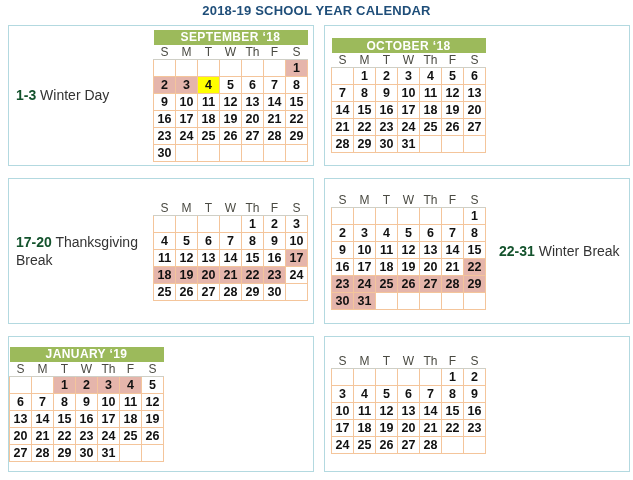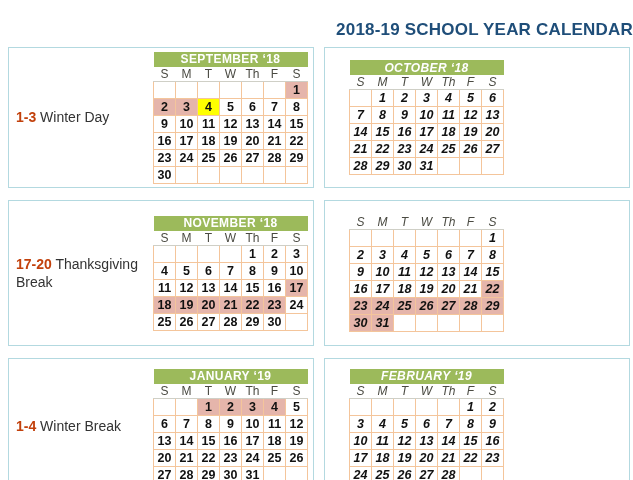--- a/index.html
+++ b/index.html
@@ -4,36 +4,36 @@
 <style>
   html, body { margin:0; padding:0; }
   body {
     width:633px; height:480px; background:#ffffff; overflow:hidden;
     font-family:"Liberation Sans", sans-serif;
     --title_text:#1f4e79; --month_header_bg:#9cba5b; --month_header_text:#ffffff;
     --grid_border:#f4c59b; --panel_border:#b3d9e0; --holiday_pink:#e5b5ab;
     --first_day_yellow:#ffff00;
   }
   .title {
-    margin:20px 0 7px; text-align:right; font-size:17px; font-weight:bold;
+    margin:3px 0 7px; text-align:center; font-size:13px; font-weight:bold;
     color:var(--title_text); letter-spacing:0.2px;
   }
   .panels {
     display:grid; grid-template-columns:306px 306px; grid-template-rows:141px 146px 136px;
     gap:12px 10px; padding:0 3px 0 8px; box-sizing:border-box;
   }
   .panel {
     border:1px solid var(--panel_border); box-sizing:border-box;
     display:flex; align-items:center; background:#ffffff;
   }
   .annotation { flex:1; padding-left:7px; font-size:14px; color:#333333; line-height:1.32; }
   .ann-right .annotation { padding-left:13px; }
-  .ann-line .b { font-weight:bold; color:#c2410c; }
+  .ann-line .b { font-weight:bold; color:#14532d; }
   .ann-left .cal { margin-right:5px; }
-  .no-ann .cal, .ann-right .cal { margin-left:24px;font-style:italic; }
+  .no-ann .cal, .ann-right .cal { margin-left:6px; }
   .cal { border-collapse:collapse; }
   .cal-head {
     background:var(--month_header_bg); color:var(--month_header_text);
     font-size:12px; font-weight:bold; height:15px; text-align:center; letter-spacing:0.4px;
     padding:0 2px;
   }
   .dow {
     width:21px; height:14px; font-weight:normal; font-size:12px; color:#4a4a42;
     border-bottom:1px solid #cfcfc6; text-align:center; padding:0;
   }
@@ -188,23 +188,20 @@
           </tbody>
         </table>
       </section>
     <section class="panel ann-left">
         <div class="annotation">
           <div class="ann-line"><span class="b">17-20</span><span> Thanksgiving Break</span></div>
         </div>
         <table class="cal">
           <tbody>
             <tr>
-              <th colspan="7" class="cal-head">NOVEMBER ‘18</th>
-            </tr>
-            <tr>
               <th class="dow">S</th>
               <th class="dow">M</th>
               <th class="dow">T</th>
               <th class="dow">W</th>
               <th class="dow">Th</th>
               <th class="dow">F</th>
               <th class="dow">S</th>
             </tr>
             <tr>
               <td class="d"></td>
@@ -315,25 +312,25 @@
               <td class="d pink">30</td>
               <td class="d pink">31</td>
               <td class="d"></td>
               <td class="d"></td>
               <td class="d"></td>
               <td class="d"></td>
               <td class="d"></td>
             </tr>
           </tbody>
         </table>
+        <div class="annotation">
+          <div class="ann-line"><span class="b">22-31</span><span> Winter Break</span></div>
+        </div>
       </section>
     <section class="panel ann-left">
-        <div class="annotation">
-          <div class="ann-line"><span class="b">1-4</span><span> Winter Break</span></div>
-        </div>
         <table class="cal">
           <tbody>
             <tr>
               <th colspan="7" class="cal-head">JANUARY ‘19</th>
             </tr>
             <tr>
               <th class="dow">S</th>
               <th class="dow">M</th>
               <th class="dow">T</th>
               <th class="dow">W</th>
@@ -386,23 +383,20 @@
               <td class="d"></td>
               <td class="d"></td>
             </tr>
           </tbody>
         </table>
       </section>
     <section class="panel no-ann">
         <table class="cal">
           <tbody>
             <tr>
-              <th colspan="7" class="cal-head">FEBRUARY ‘19</th>
-            </tr>
-            <tr>
               <th class="dow">S</th>
               <th class="dow">M</th>
               <th class="dow">T</th>
               <th class="dow">W</th>
               <th class="dow">Th</th>
               <th class="dow">F</th>
               <th class="dow">S</th>
             </tr>
             <tr>
               <td class="d"></td>

